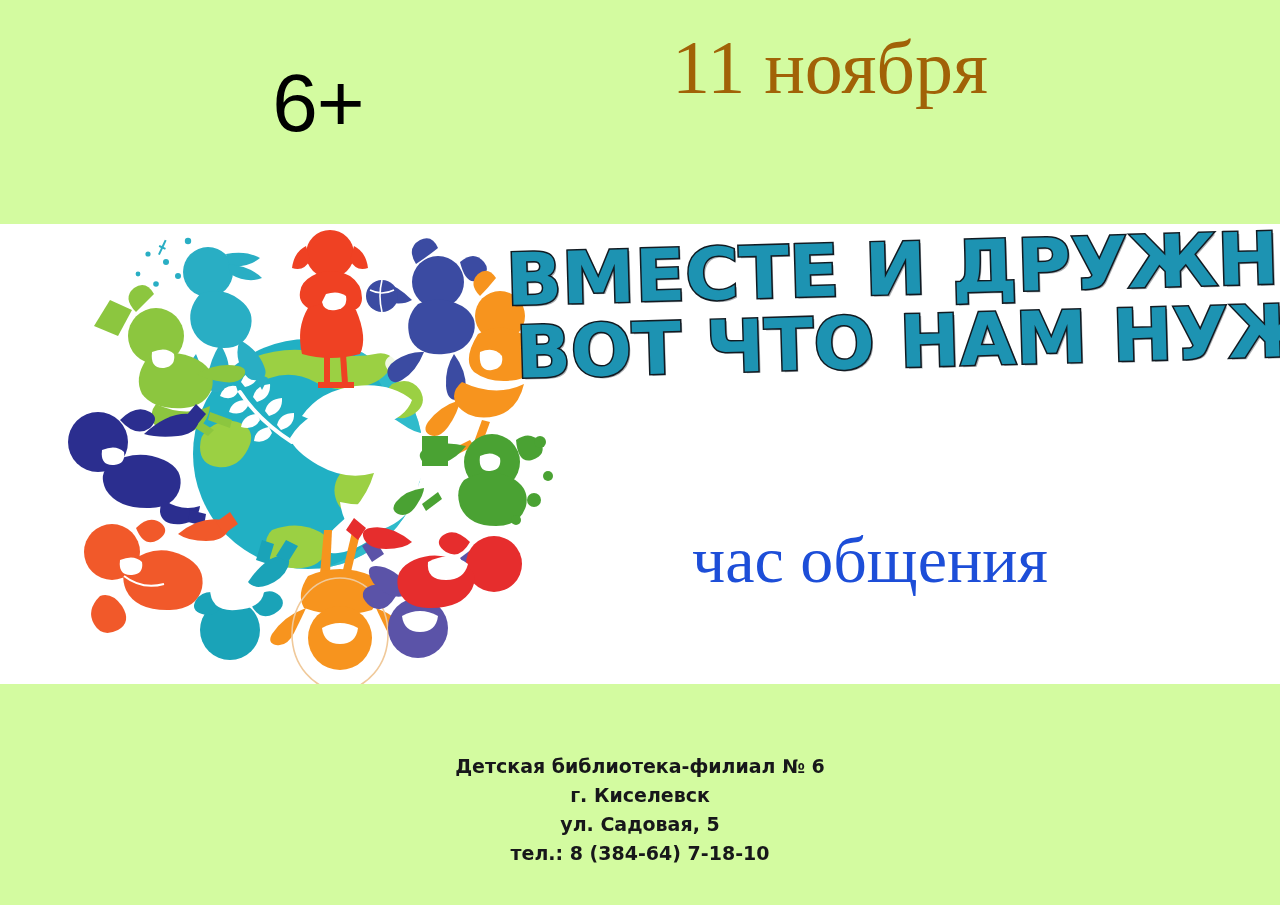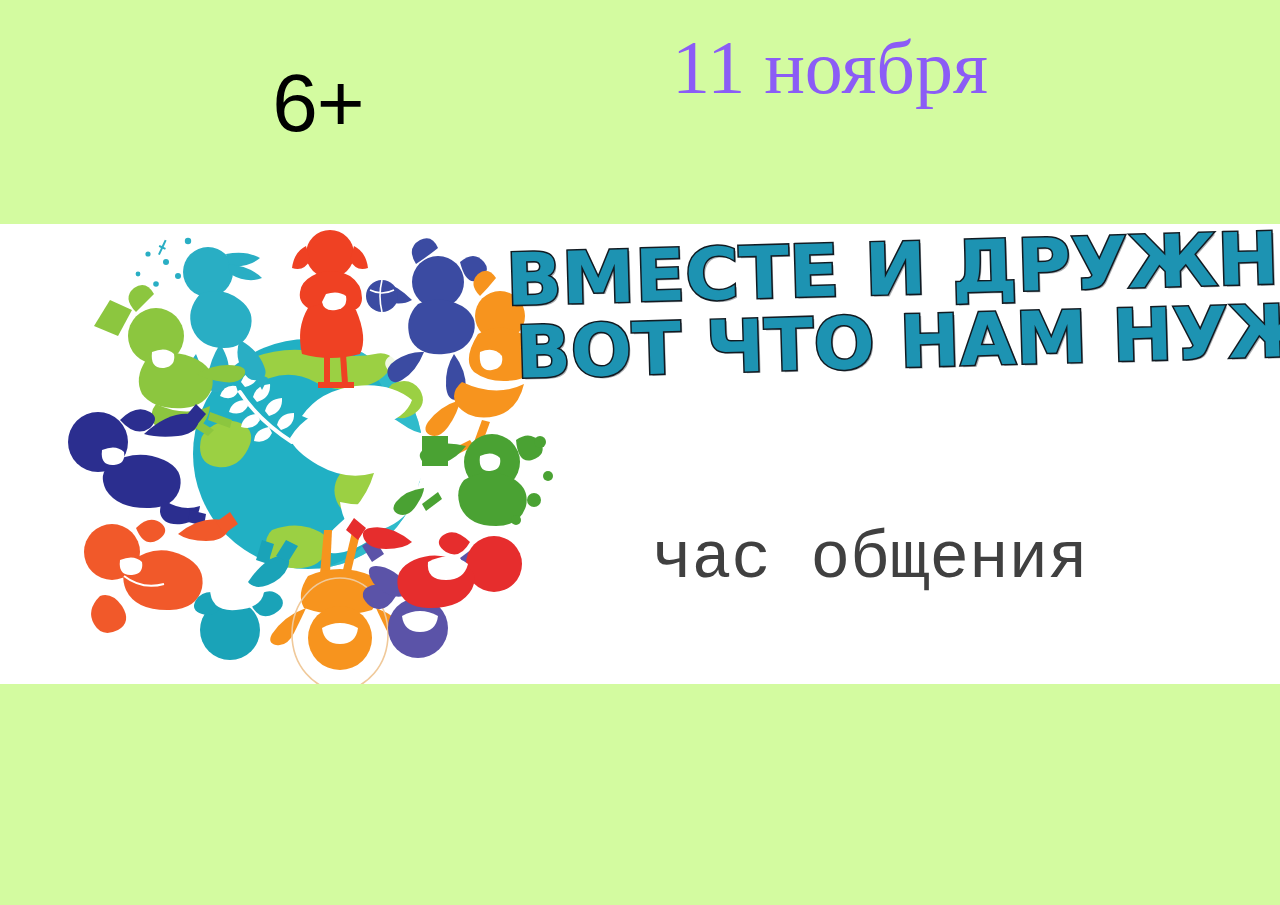--- a/index.html
+++ b/index.html
@@ -50,21 +50,21 @@
     color: #000000;
     letter-spacing: -1px;
   }
   .datetime-block {
     position: absolute;
     left: 620px;
     top: 26px;
     width: 420px;
     text-align: center;
     font-family: "Liberation Serif", serif;
-    color: #8b5cf6;
+    color: #a16207;
   }
   .date-line {
     font-size: 76px;
     line-height: 1.08;
     white-space: nowrap;
   }
   .time-line {
     font-size: 76px;
     line-height: 1.08;
     white-space: nowrap;
@@ -101,23 +101,23 @@
     transform-origin: left center;
   }
 
   
   .subtitle {
     position: absolute;
     left: 560px;
     top: 522px;
     width: 620px;
     text-align: center;
-    font-family: Liberation Mono, monospace;
+    font-family: Liberation Serif, serif;
     font-size: 66px;
-    color: #404040;
+    color: #1d4ed8;
     white-space: nowrap;
   }
 
   
   .footer {
     position: absolute;
     left: 340px;
     top: 752px;
     width: 600px;
     text-align: center;
@@ -364,14 +364,20 @@
     </svg>
   </div>
 
   <div class="title-block">
     <div class="title-line title-line-1">ВМЕСТЕ И ДРУЖНО –</div>
     <div class="title-line title-line-2">ВОТ ЧТО НАМ НУЖНО</div>
   </div>
 
   <div class="subtitle">час общения</div>
 
+  <div class="footer">
+    <div>Детская библиотека-филиал № 6</div>
+    <div>г. Киселевск</div>
+    <div>ул. Садовая, 5</div>
+    <div>тел.: 8 (384-64) 7-18-10</div>
+  </div>
 
 </div>
 
 </body></html>

